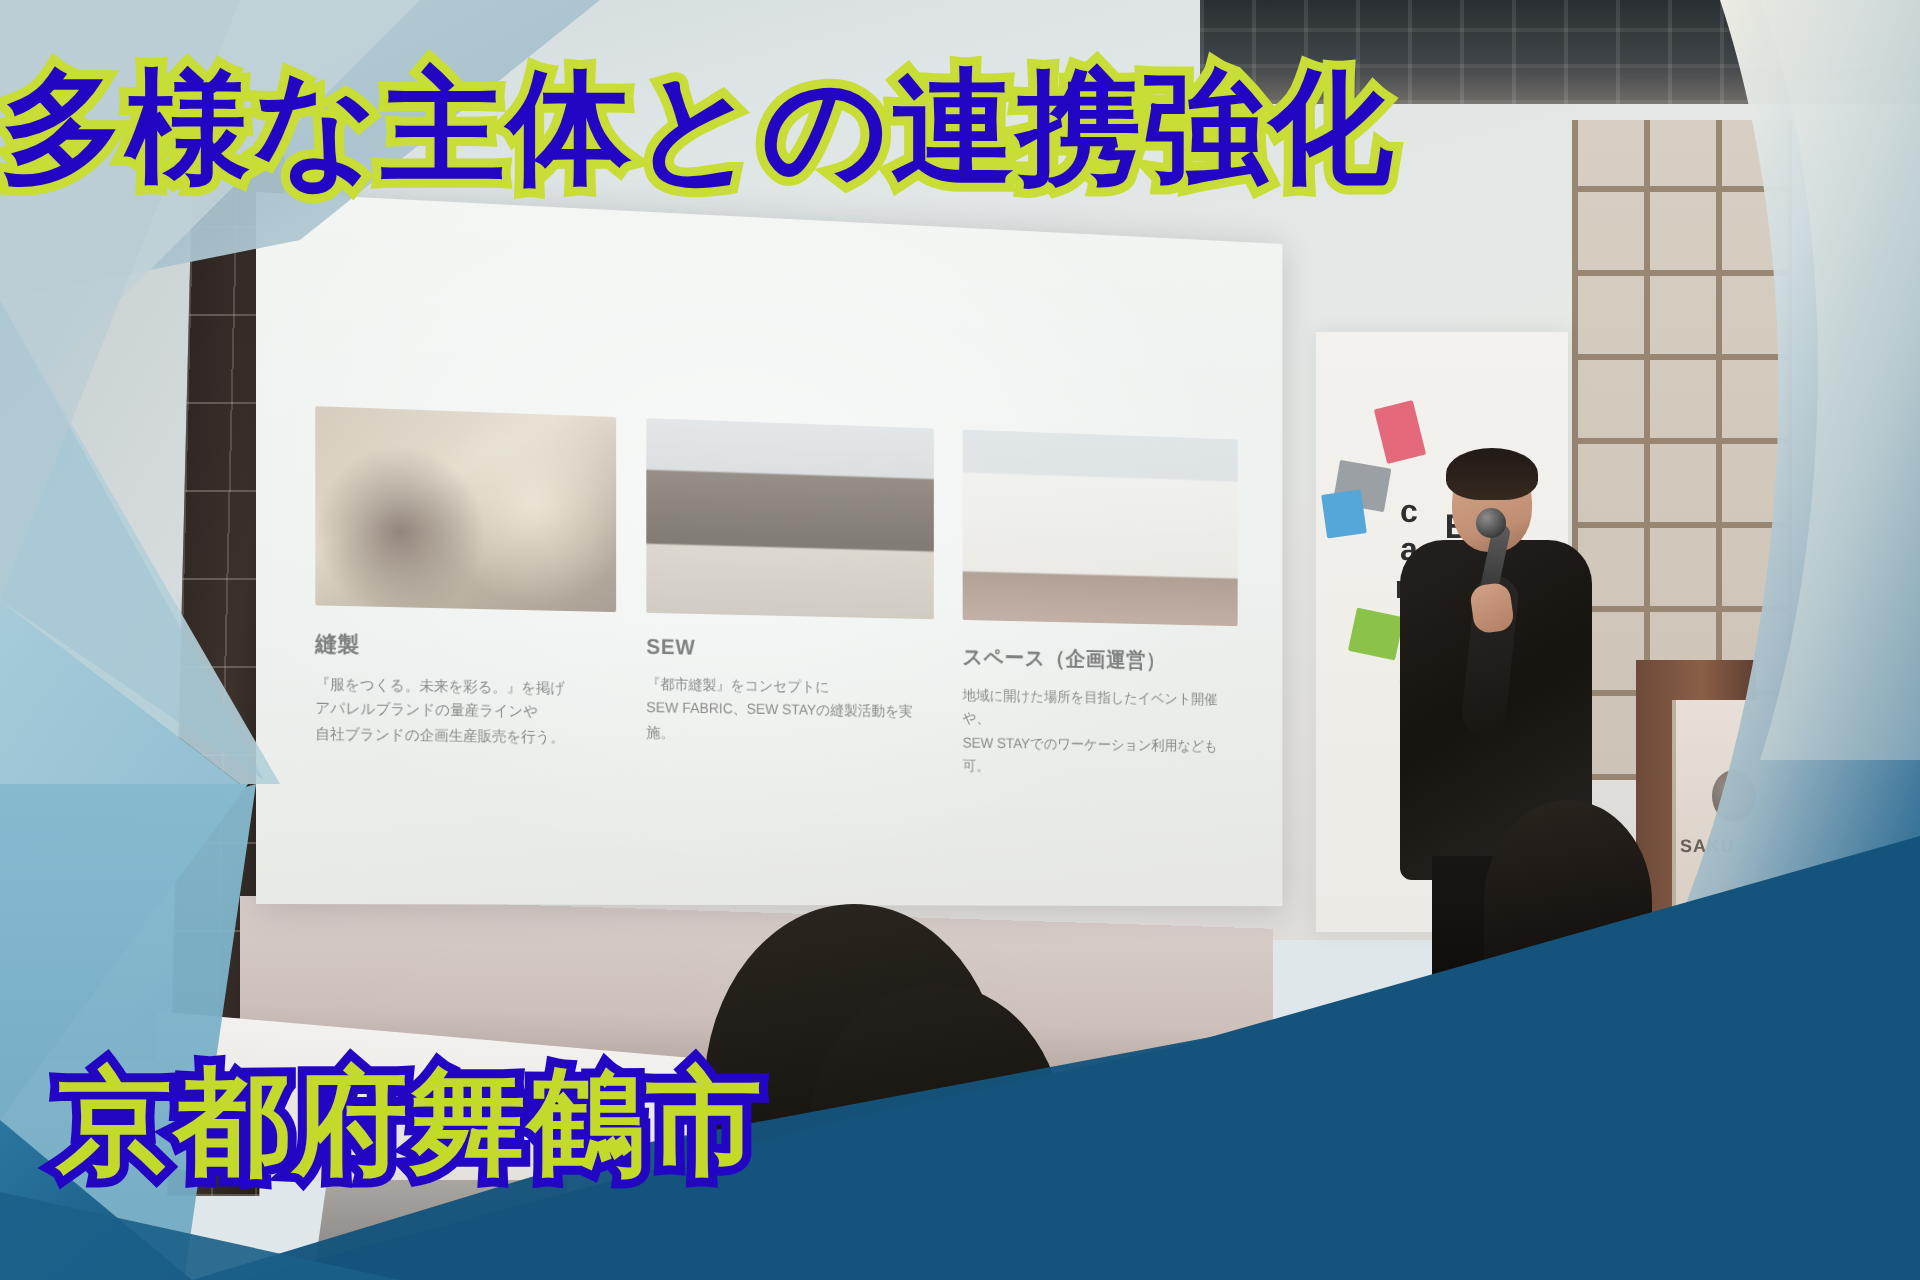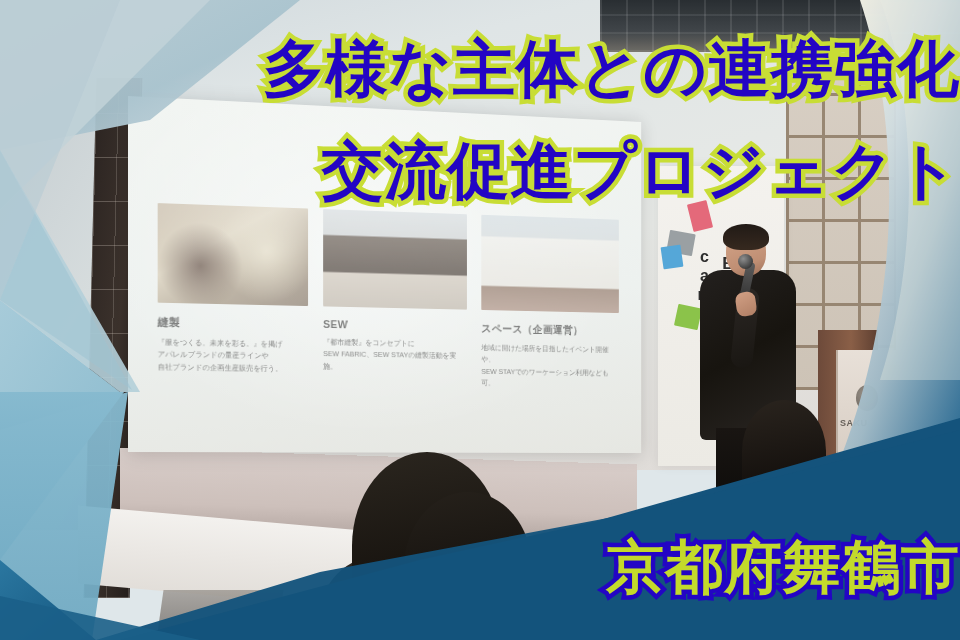--- a/index.html
+++ b/index.html
@@ -282,25 +282,26 @@
   }
 
   
   .deco { position: absolute; inset: 0; pointer-events: none; }
   .deco svg { position: absolute; inset: 0; }
 
   
   .headline {
     position: absolute;
     left: 0; right: 0;
-    text-align: right;
+    text-align: left;
     font-weight: bold;
     letter-spacing: 1px;
     line-height: 1;
     white-space: nowrap;
+    font-family: Liberation Mono, monospace;
   }
   .title-1 { top: 38px; font-size: 62px; }
   .title-2 { top: 140px; font-size: 62px; }
   .title-1, .title-2 {
     color: #2305c4;
     -webkit-text-stroke: 9px #c8dd35;
     paint-order: stroke fill;
     text-shadow: 0 0 1px #c8dd35;
   }
   .footer-line {
@@ -440,16 +441,15 @@
       <path d="M960,0 L880,0 C915,90 922,250 880,380 L960,380 Z" fill="#e9ece2" opacity=".35"></path>
 
       <polygon points="960,430 960,640 120,640 420,560 640,512" fill="url(#gBottom)"></polygon>
       <polygon points="960,418 960,640 560,640 600,520" fill="#14537c"></polygon>
       <polygon points="96,640 320,572 640,512 960,430 960,640" fill="#14537c" opacity=".96"></polygon>
       <polygon points="0,596 200,640 0,640" fill="#1b5f88" opacity=".9"></polygon>
     </svg>
   </div>
 
   <div class="headline title-1">多様な主体との連携強化</div>
-  <div class="headline title-2">交流促進プロジェクト</div>
   <div class="headline footer-line">京都府舞鶴市</div>
 
 </div>
 
 </body></html>

